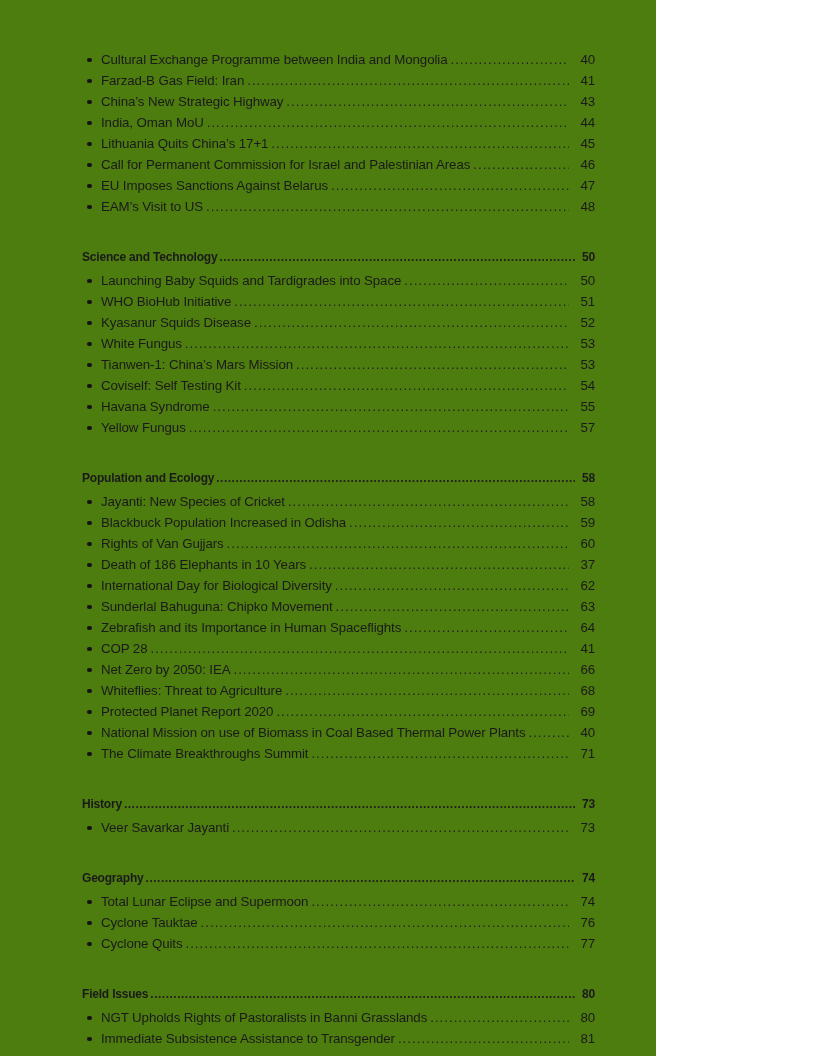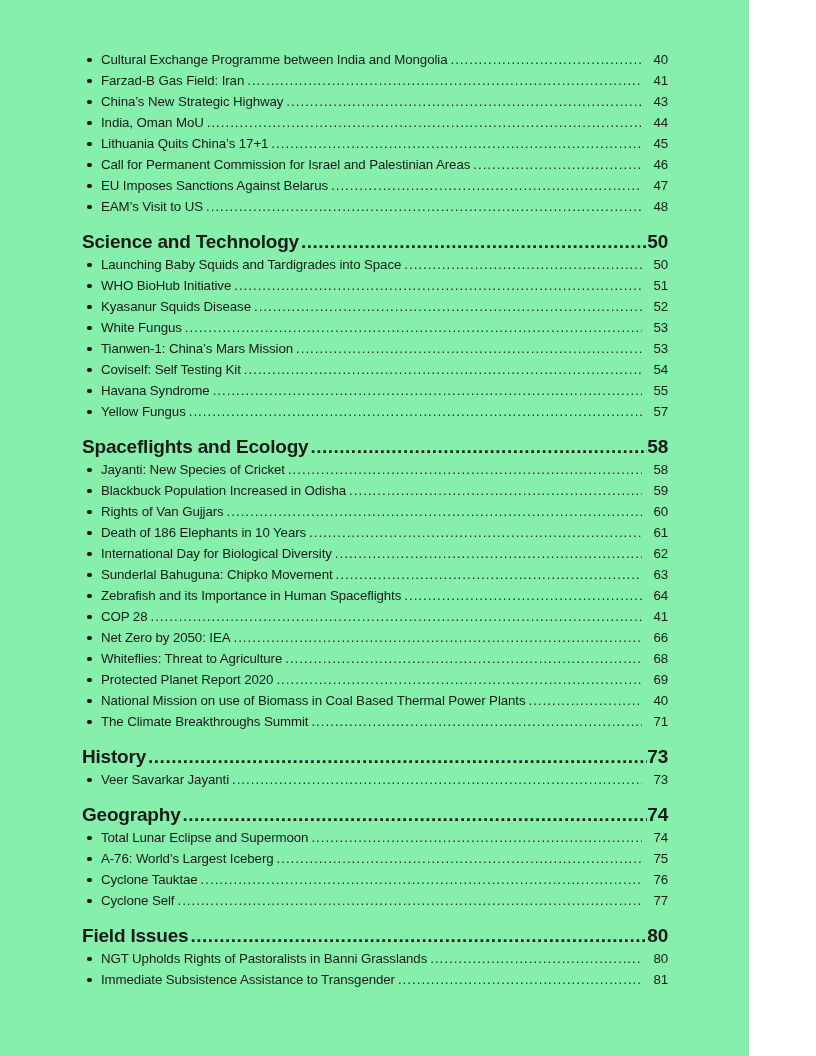--- a/index.html
+++ b/index.html
@@ -1,22 +1,22 @@
 <!DOCTYPE html>
 <html><head>
 <meta charset="utf-8">
 <style>
   html, body { margin: 0; padding: 0; background: #ffffff; }
   .page {
     position: relative;
-    width: 749px;
+    width: 656px;
     height: 1056px;
     box-sizing: border-box;
-    padding: 49px 81px 0 82px;
-    background: #86efac;
+    padding: 49px 61px 0 82px;
+    background: #4d7c0f;
     color: #1a1a1a;
     font-family: "Liberation Sans", "DejaVu Sans", sans-serif;
     overflow: hidden;
   }
   .toc-list { width: 100%; }
   .item-row {
     display: flex;
     align-items: baseline;
     height: 21px;
     line-height: 21px;
@@ -55,22 +55,22 @@
     flex: none;
     min-width: 21px;
     text-align: right;
     padding-left: 5px;
   }
   .heading-row {
     display: flex;
     align-items: baseline;
     height: 25px;
     line-height: 25px;
-    margin-top: 12px;
-    font-size: 19px;
+    margin-top: 28px;
+    font-size: 12px;
     font-weight: bold;
     letter-spacing: -0.2px;
     white-space: nowrap;
   }
   .heading-row .leader { margin-left: 2px; }
   .heading-row .leader::after { letter-spacing: 0.5px; }
   .h-page {
     flex: none;
     min-width: 20px;
     text-align: right;
@@ -177,21 +177,21 @@
         <span class="leader"></span>
         <span class="i-page">55</span>
       </div>
       <div class="item-row">
         <span class="bullet"></span>
         <span class="i-label">Yellow Fungus</span>
         <span class="leader"></span>
         <span class="i-page">57</span>
       </div>
       <div class="heading-row">
-        <span class="h-label">Spaceflights and Ecology</span>
+        <span class="h-label">Population and Ecology</span>
         <span class="leader"></span>
         <span class="h-page">58</span>
       </div>
       <div class="item-row">
         <span class="bullet"></span>
         <span class="i-label">Jayanti: New Species of Cricket</span>
         <span class="leader"></span>
         <span class="i-page">58</span>
       </div>
       <div class="item-row">
@@ -203,21 +203,21 @@
       <div class="item-row">
         <span class="bullet"></span>
         <span class="i-label">Rights of Van Gujjars</span>
         <span class="leader"></span>
         <span class="i-page">60</span>
       </div>
       <div class="item-row">
         <span class="bullet"></span>
         <span class="i-label">Death of 186 Elephants in 10 Years</span>
         <span class="leader"></span>
-        <span class="i-page">61</span>
+        <span class="i-page">37</span>
       </div>
       <div class="item-row">
         <span class="bullet"></span>
         <span class="i-label">International Day for Biological Diversity</span>
         <span class="leader"></span>
         <span class="i-page">62</span>
       </div>
       <div class="item-row">
         <span class="bullet"></span>
         <span class="i-label">Sunderlal Bahuguna: Chipko Movement</span>
@@ -283,33 +283,27 @@
         <span class="h-page">74</span>
       </div>
       <div class="item-row">
         <span class="bullet"></span>
         <span class="i-label">Total Lunar Eclipse and Supermoon</span>
         <span class="leader"></span>
         <span class="i-page">74</span>
       </div>
       <div class="item-row">
         <span class="bullet"></span>
-        <span class="i-label">A-76: World’s Largest Iceberg</span>
-        <span class="leader"></span>
-        <span class="i-page">75</span>
-      </div>
-      <div class="item-row">
-        <span class="bullet"></span>
         <span class="i-label">Cyclone Tauktae</span>
         <span class="leader"></span>
         <span class="i-page">76</span>
       </div>
       <div class="item-row">
         <span class="bullet"></span>
-        <span class="i-label">Cyclone Self</span>
+        <span class="i-label">Cyclone Quits</span>
         <span class="leader"></span>
         <span class="i-page">77</span>
       </div>
       <div class="heading-row">
         <span class="h-label">Field Issues</span>
         <span class="leader"></span>
         <span class="h-page">80</span>
       </div>
       <div class="item-row">
         <span class="bullet"></span>

